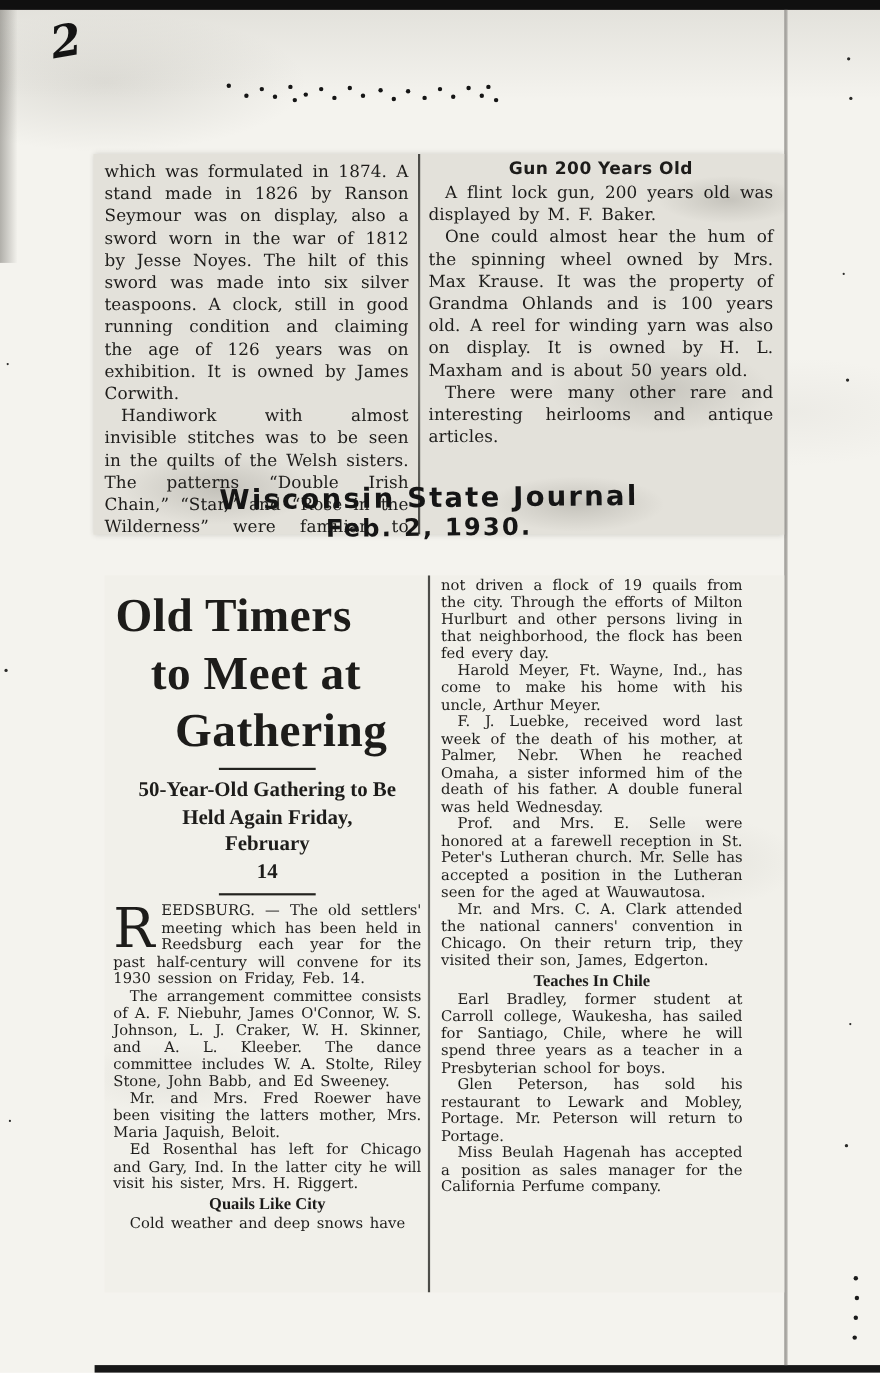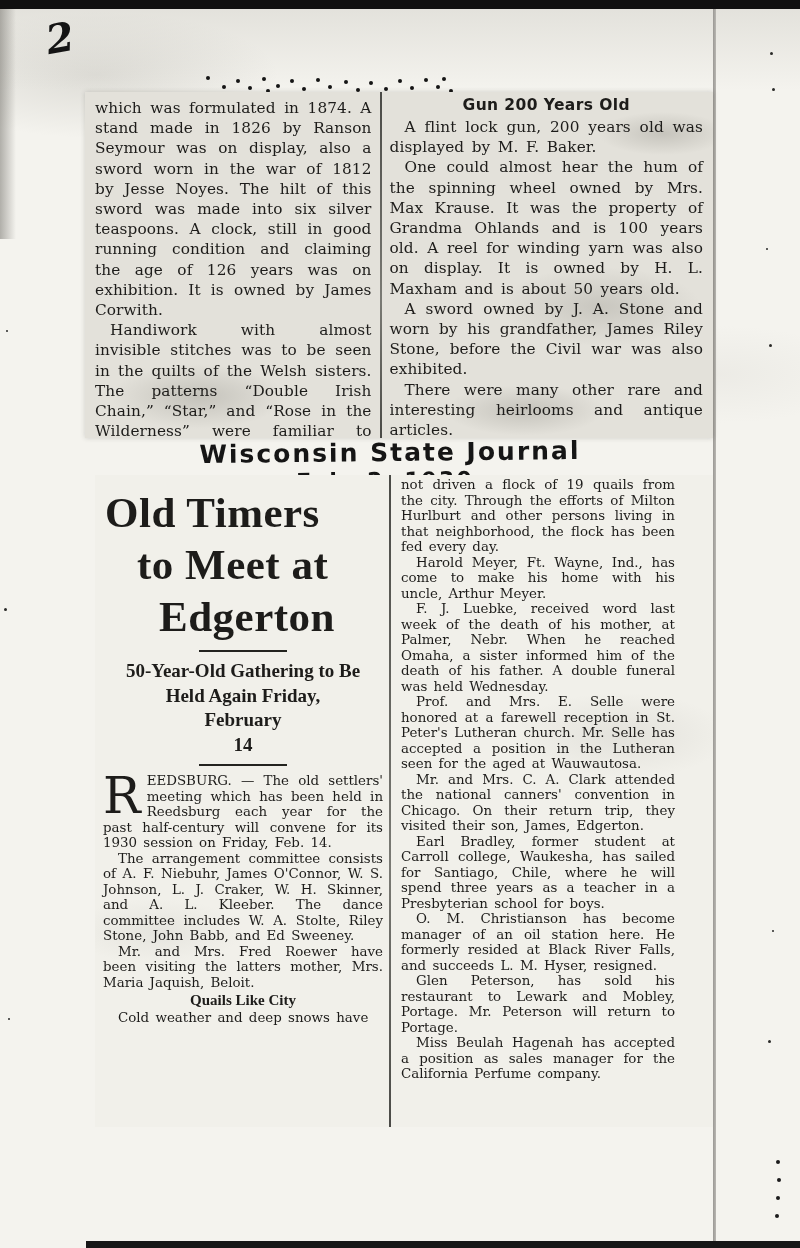--- a/index.html
+++ b/index.html
@@ -25,21 +25,21 @@
     box-shadow: 16px 9px 0 #151515, 30px 3px 0 #151515, 42px 10px 0 #151515, 56px 1px 0 #151515,
       70px 8px 0 #151515, 84px 3px 0 #151515, 96px 11px 0 #151515, 110px 2px 0 #151515,
       122px 9px 0 #151515, 138px 4px 0 #151515, 150px 12px 0 #151515, 163px 5px 0 #151515,
       178px 11px 0 #151515, 192px 3px 0 #151515, 204px 10px 0 #151515, 218px 2px 0 #151515,
       230px 9px 0 #151515, 243px 13px 0 #151515, 236px 1px 0 #151515, 60px 13px 0 #151515;}
   .speck{position:absolute;border-radius:50%;background:#2a2a28;}
   .dot-col{position:absolute;left:776px;top:1160px;width:4px;height:4px;border-radius:50%;background:#1b1b1b;
     box-shadow:1px 18px 0 #1b1b1b, 0 36px 0 #1b1b1b, -1px 54px 0 #1b1b1b;}
 
   
-  .clipping{position:absolute;display:flex;overflow:hidden;}
+  .clipping{position:absolute;display:flex;overflow:hidden;margin-top:48px;}
   .clip1{
     left:85px;top:92px;width:628px;height:346px;
     background-color:#e3e1da;
     background-image:
       radial-gradient(ellipse 120px 45px at 18% 88%, rgba(150,148,140,0.40), transparent 72%),
       radial-gradient(ellipse 140px 55px at 82% 62%, rgba(150,148,140,0.35), transparent 72%),
       radial-gradient(ellipse 110px 35px at 70% 92%, rgba(140,138,130,0.35), transparent 72%),
       radial-gradient(ellipse 90px 30px at 92% 12%, rgba(150,148,140,0.38), transparent 72%);
     box-shadow:0 0 5px rgba(40,40,36,0.18);
   }
@@ -111,60 +111,60 @@
   <section class="clipping clip1">
     <div class="col c1-left">
       <p class="body-lg">which was formulated in 1874. A stand made in 1826 by Ranson Seymour was on display, also a sword worn in the war of 1812 by Jesse Noyes. The hilt of this sword was made into six silver teaspoons. A clock, still in good running condition and claiming the age of 126 years was on exhibition. It is owned by James Corwith.</p>
       <p class="body-lg p-indent">Handiwork with almost invisible stitches was to be seen in the quilts of the Welsh sisters. The patterns “Double Irish Chain,” “Star,” and “Rose in the Wilderness” were familiar to many quilters of years ago. The quilts are more than 50 years old.</p>
     </div>
     <div class="vdiv"></div>
     <div class="col c1-right">
       <h3 class="gun-heading">Gun 200 Years Old</h3>
       <p class="body-lg p-indent">A flint lock gun, 200 years old was displayed by M. F. Baker.</p>
       <p class="body-lg p-indent">One could almost hear the hum of the spinning wheel owned by Mrs. Max Krause. It was the property of Grandma Ohlands and is 100 years old. A reel for winding yarn was also on display. It is owned by H. L. Maxham and is about 50 years old.</p>
-      <p class="body-lg p-indent">A sword owned by J. A. Stone and worn by his grandfather, James Riley Stone, before the Civil war was also exhibited.</p>
       <p class="body-lg p-indent">There were many other rare and interesting heirlooms and antique articles.</p>
     </div>
   </section>
 
   <div class="annotation">
     <div class="ann1">Wisconsin State Journal</div>
     <div class="ann2">Feb. 2, 1930.</div>
   </div>
 
   <section class="clipping clip2">
     <div class="col c2-left">
       <h1 class="headline">
         <span class="hl-0">Old Timers</span>
         <span class="hl-1">to Meet at</span>
-        <span class="hl-2">Edgerton</span>
+        <span class="hl-2">Gathering</span>
       </h1>
       <div class="rule"></div>
       <h2 class="subhead">
         <span>50-Year-Old Gathering to Be</span>
         <span>Held Again Friday,</span>
         <span>February</span>
         <span>14</span>
       </h2>
       <div class="rule"></div>
       <p class="body-sm lead">
         <span class="dropcap">R</span><span>EEDSBURG. — The old settlers' meeting which has been held in Reedsburg each year for the past half-century will convene for its 1930 session on Friday, Feb. 14.</span>
       </p>
       <p class="body-sm p-indent">The arrangement committee consists of A. F. Niebuhr, James O'Connor, W. S. Johnson, L. J. Craker, W. H. Skinner, and A. L. Kleeber. The dance committee includes W. A. Stolte, Riley Stone, John Babb, and Ed Sweeney.</p>
       <p class="body-sm p-indent">Mr. and Mrs. Fred Roewer have been visiting the latters mother, Mrs. Maria Jaquish, Beloit.</p>
+      <p class="body-sm p-indent">Ed Rosenthal has left for Chicago and Gary, Ind. In the latter city he will visit his sister, Mrs. H. Riggert.</p>
       <h4 class="mini-head">Quails Like City</h4>
       <p class="body-sm p-indent">Cold weather and deep snows have</p>
     </div>
     <div class="vdiv"></div>
     <div class="col c2-right">
       <p class="body-sm">not driven a flock of 19 quails from the city. Through the efforts of Milton Hurlburt and other persons living in that neighborhood, the flock has been fed every day.</p>
       <p class="body-sm p-indent">Harold Meyer, Ft. Wayne, Ind., has come to make his home with his uncle, Arthur Meyer.</p>
       <p class="body-sm p-indent">F. J. Luebke, received word last week of the death of his mother, at Palmer, Nebr. When he reached Omaha, a sister informed him of the death of his father. A double funeral was held Wednesday.</p>
       <p class="body-sm p-indent">Prof. and Mrs. E. Selle were honored at a farewell reception in St. Peter's Lutheran church. Mr. Selle has accepted a position in the Lutheran seen for the aged at Wauwautosa.</p>
       <p class="body-sm p-indent">Mr. and Mrs. C. A. Clark attended the national canners' convention in Chicago. On their return trip, they visited their son, James, Edgerton.</p>
+      <h4 class="mini-head">Teaches In Chile</h4>
       <p class="body-sm p-indent">Earl Bradley, former student at Carroll college, Waukesha, has sailed for Santiago, Chile, where he will spend three years as a teacher in a Presbyterian school for boys.</p>
-      <p class="body-sm p-indent">O. M. Christianson has become manager of an oil station here. He formerly resided at Black River Falls, and succeeds L. M. Hyser, resigned.</p>
       <p class="body-sm p-indent">Glen Peterson, has sold his restaurant to Lewark and Mobley, Portage. Mr. Peterson will return to Portage.</p>
       <p class="body-sm p-indent">Miss Beulah Hagenah has accepted a position as sales manager for the California Perfume company.</p>
     </div>
   </section>
 
 </div>
 
 </body></html>

